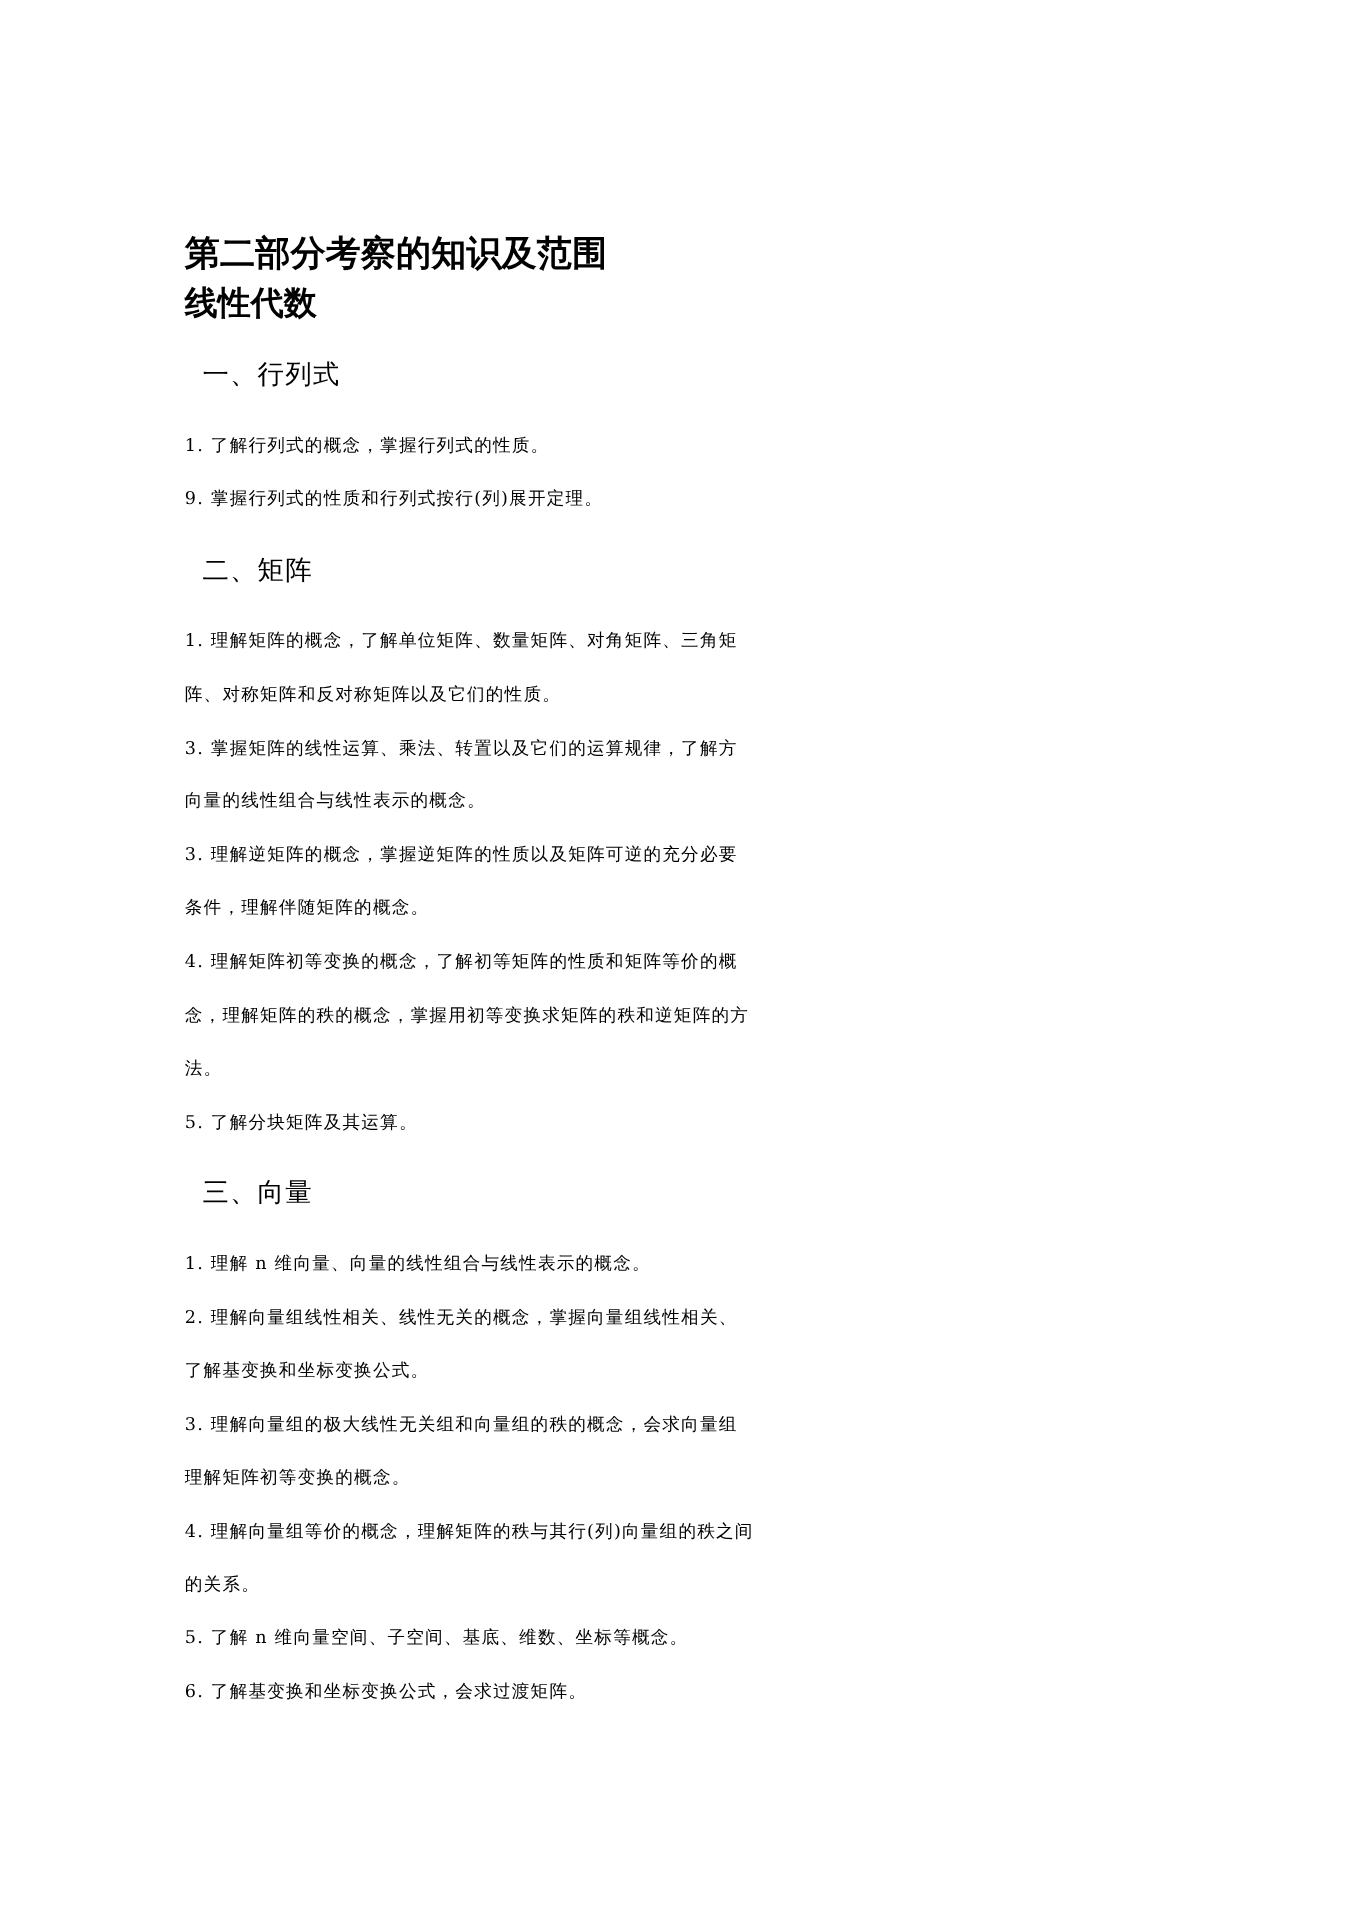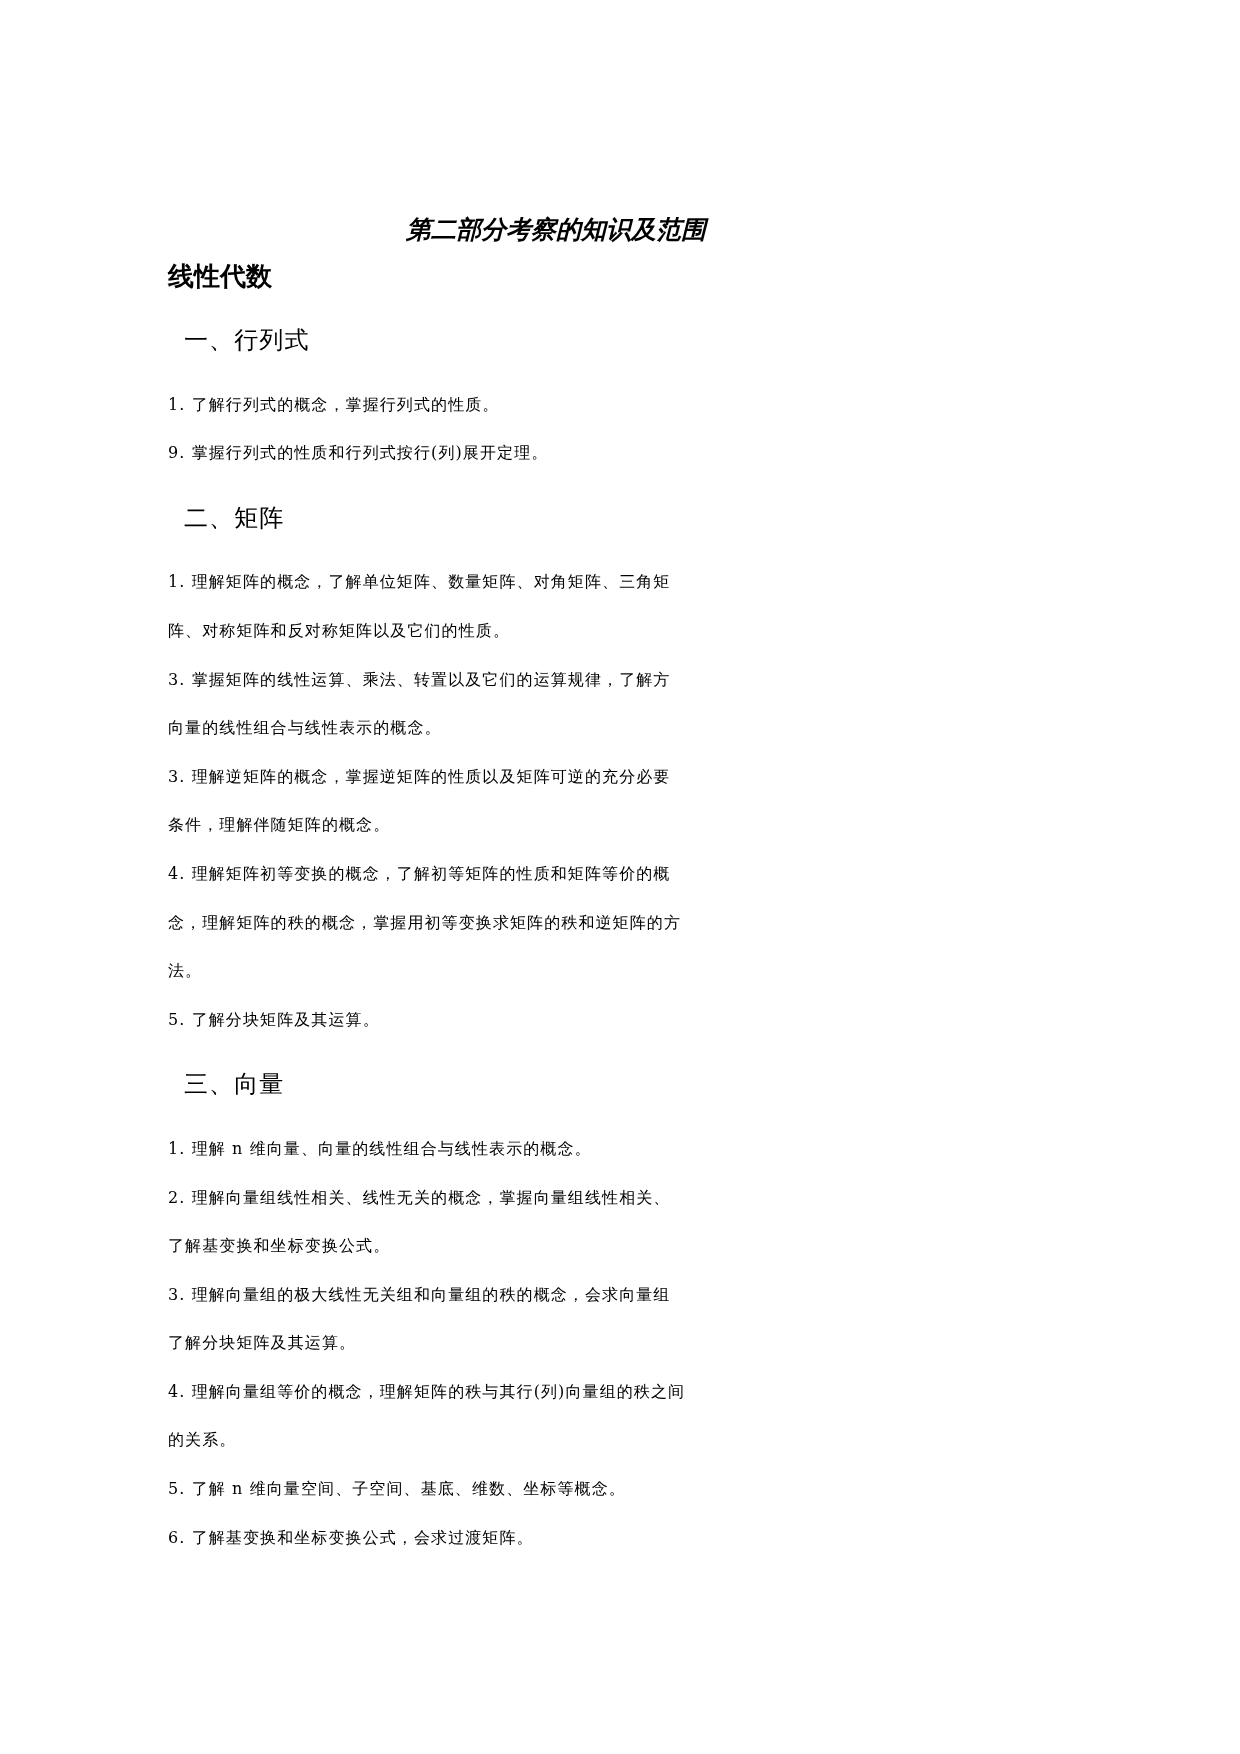--- a/index.html
+++ b/index.html
@@ -15,34 +15,33 @@
       font-family: "DejaVu Serif", "Liberation Serif", serif;
       color: #000000;
     }
     .page {
       position: absolute;
       left: 168px;
       top: 208px;
       width: 776px;
     }
     .doc-title {
-      text-align: center;
+      text-align: left;
       font-family: "DejaVu Sans", "Liberation Sans", sans-serif;
       font-weight: bold;
-      font-size: 25px;
+      font-size: 32px;
       line-height: 44px;
       height: 44px;
       margin: 0;
       letter-spacing: 0px;
-      font-style: italic;
     }
     .subject-heading {
       font-family: "DejaVu Sans", "Liberation Sans", sans-serif;
       font-weight: bold;
-      font-size: 26px;
+      font-size: 30px;
       line-height: 48px;
       height: 48px;
       margin: 0;
     }
     .para {
       font-size: 16px;
       line-height: 48.6px;
       margin: 0;
     }
     .para .seg {
@@ -102,21 +101,21 @@
     <p class="section-head">三、向量</p>
     <p class="para">
       <span class="seg">1. 理解 n 维向量、向量的线性组合与线性表示的概念。</span>
     </p>
     <p class="para">
       <span class="seg">2. 理解向量组线性相关、线性无关的概念，掌握向量组线性相关、</span>
       <span class="seg">了解基变换和坐标变换公式。</span>
     </p>
     <p class="para">
       <span class="seg">3. 理解向量组的极大线性无关组和向量组的秩的概念，会求向量组</span>
-      <span class="seg">了解分块矩阵及其运算。</span>
+      <span class="seg">理解矩阵初等变换的概念。</span>
     </p>
     <p class="para">
       <span class="seg">4. 理解向量组等价的概念，理解矩阵的秩与其行(列)向量组的秩之间</span>
       <span class="seg">的关系。</span>
     </p>
     <p class="para">
       <span class="seg">5. 了解 n 维向量空间、子空间、基底、维数、坐标等概念。</span>
     </p>
     <p class="para">
       <span class="seg">6. 了解基变换和坐标变换公式，会求过渡矩阵。</span>

